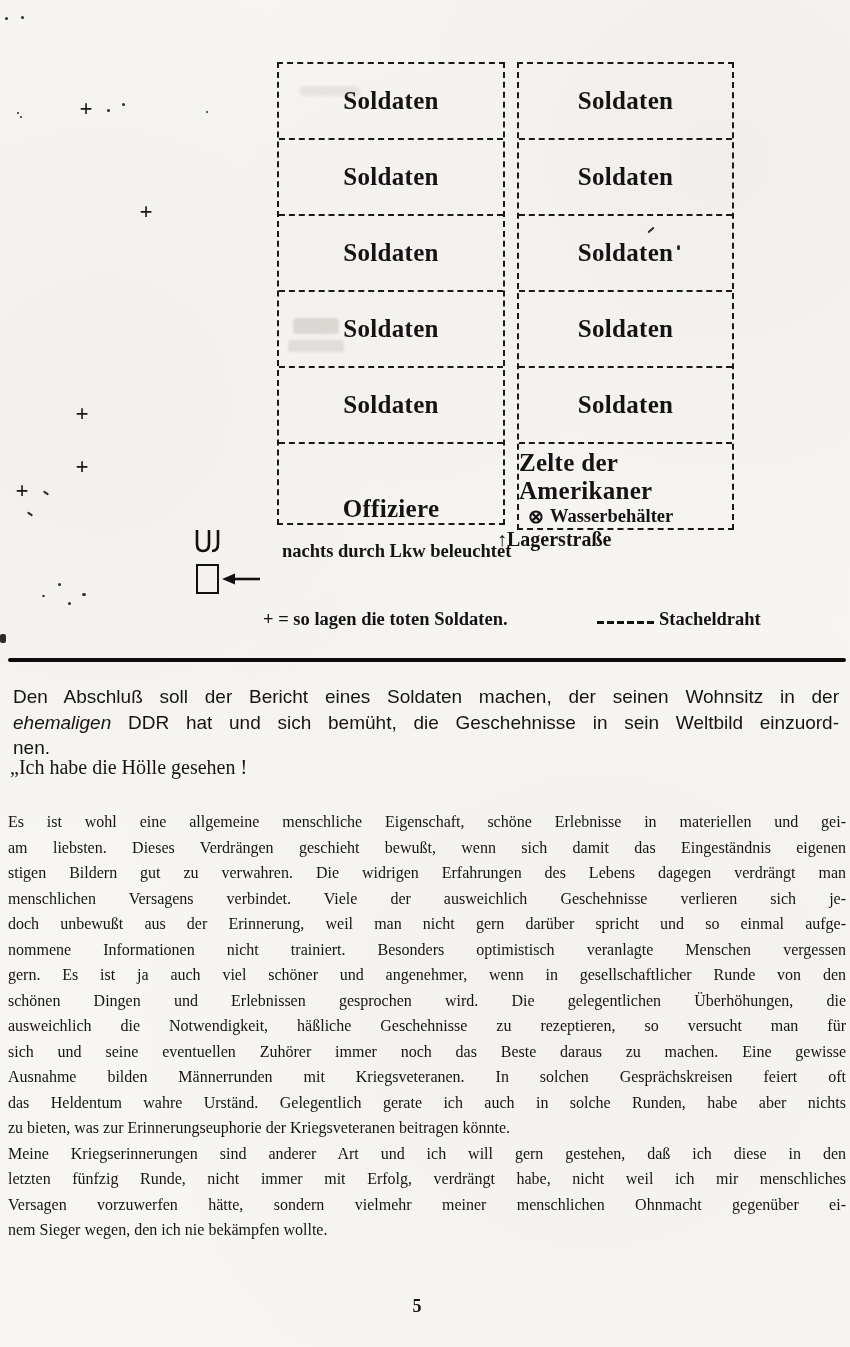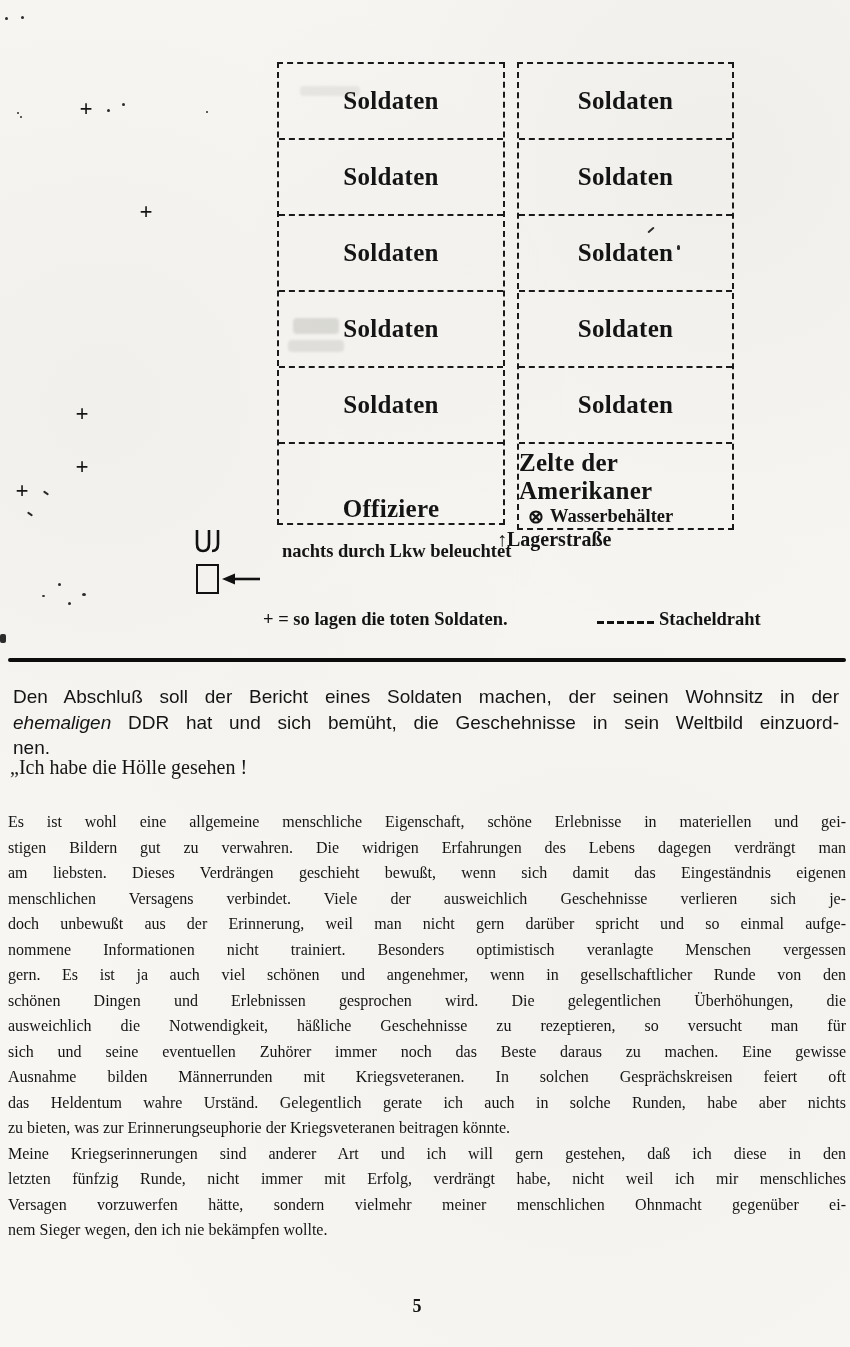--- a/index.html
+++ b/index.html
@@ -166,26 +166,26 @@
     <div class="jl"><i>ehemaligen</i><span> DDR hat und sich bemüht, die Geschehnisse in sein Weltbild einzuord-</span></div>
     <div>nen.</div>
   </div>
 
   <div class="quote">„Ich habe die Hölle gesehen !</div>
 
   <div class="bodytext">
     <div class="para">
 
     <div class="bline">Es ist wohl eine allgemeine menschliche Eigenschaft, schöne Erlebnisse in materiellen und gei-</div>
+        <div class="bline">am liebsten. Dieses Verdrängen geschieht bewußt, wenn sich damit das Eingeständnis eigenen</div>
         <div class="bline">stigen Bildern gut zu verwahren. Die widrigen Erfahrungen des Lebens dagegen verdrängt man</div>
-        <div class="bline">am liebsten. Dieses Verdrängen geschieht bewußt, wenn sich damit das Eingeständnis eigenen</div>
         <div class="bline">menschlichen Versagens verbindet. Viele der ausweichlich Geschehnisse verlieren sich je-</div>
         <div class="bline">doch unbewußt aus der Erinnerung, weil man nicht gern darüber spricht und so einmal aufge-</div>
         <div class="bline">nommene Informationen nicht trainiert. Besonders optimistisch veranlagte Menschen vergessen</div>
-        <div class="bline">gern. Es ist ja auch viel schönen und angenehmer, wenn in gesellschaftlicher Runde von den</div>
+        <div class="bline">gern. Es ist ja auch viel schöner und angenehmer, wenn in gesellschaftlicher Runde von den</div>
         <div class="bline">schönen Dingen und Erlebnissen gesprochen wird. Die gelegentlichen Überhöhungen, die</div>
         <div class="bline">ausweichlich die Notwendigkeit, häßliche Geschehnisse zu rezeptieren, so versucht man für</div>
         <div class="bline">sich und seine eventuellen Zuhörer immer noch das Beste daraus zu machen. Eine gewisse</div>
         <div class="bline">Ausnahme bilden Männerrunden mit Kriegsveteranen. In solchen Gesprächskreisen feiert oft</div>
         <div class="bline">das Heldentum wahre Urständ. Gelegentlich gerate ich auch in solche Runden, habe aber nichts</div>
         <div class="bline">zu bieten, was zur Erinnerungseuphorie der Kriegsveteranen beitragen könnte.</div>
       </div>
     <div class="para">
 
     <div class="bline">Meine Kriegserinnerungen sind anderer Art und ich will gern gestehen, daß ich diese in den</div>

